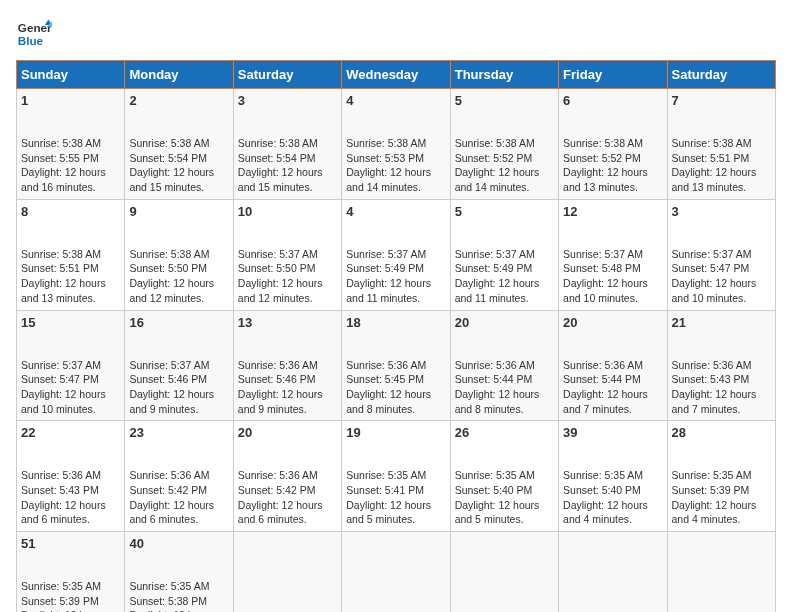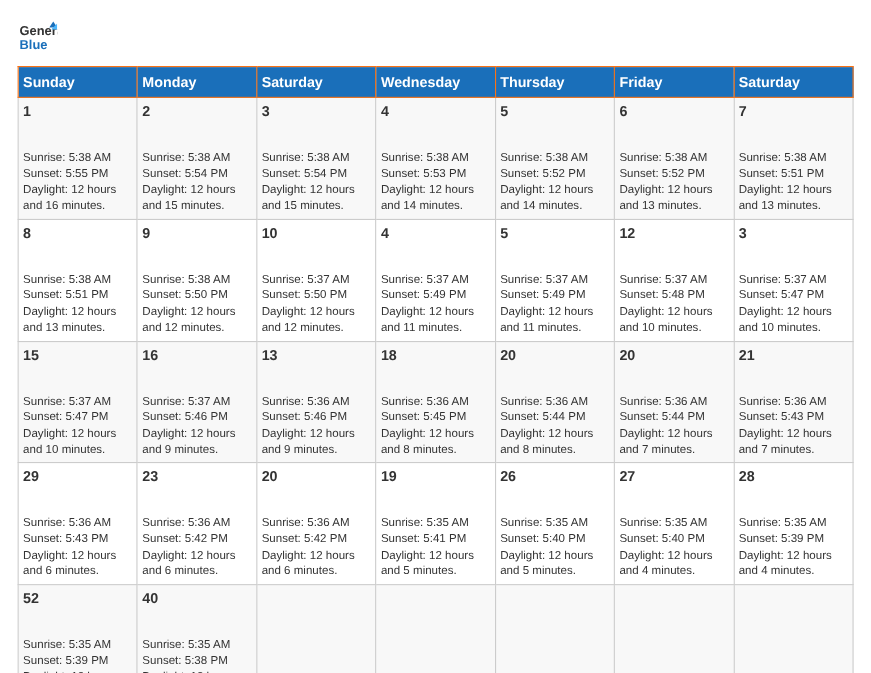--- a/index.html
+++ b/index.html
@@ -197,51 +197,51 @@
           <span class="day-num">20</span>
 <div class="day-info">Sunrise: 5:36 AM<br>Sunset: 5:44 PM<br>Daylight: 12 hours and 7 minutes.</div>
         </td>
         <td>
           <span class="day-num">21</span>
 <div class="day-info">Sunrise: 5:36 AM<br>Sunset: 5:43 PM<br>Daylight: 12 hours and 7 minutes.</div>
         </td>
       </tr>
       <tr>
         <td>
-          <span class="day-num">29</span>
+          <span class="day-num">22</span>
 <div class="day-info">Sunrise: 5:36 AM<br>Sunset: 5:43 PM<br>Daylight: 12 hours and 6 minutes.</div>
         </td>
         <td>
           <span class="day-num">23</span>
 <div class="day-info">Sunrise: 5:36 AM<br>Sunset: 5:42 PM<br>Daylight: 12 hours and 6 minutes.</div>
         </td>
         <td>
           <span class="day-num">20</span>
 <div class="day-info">Sunrise: 5:36 AM<br>Sunset: 5:42 PM<br>Daylight: 12 hours and 6 minutes.</div>
         </td>
         <td>
           <span class="day-num">19</span>
 <div class="day-info">Sunrise: 5:35 AM<br>Sunset: 5:41 PM<br>Daylight: 12 hours and 5 minutes.</div>
         </td>
         <td>
           <span class="day-num">26</span>
 <div class="day-info">Sunrise: 5:35 AM<br>Sunset: 5:40 PM<br>Daylight: 12 hours and 5 minutes.</div>
         </td>
         <td>
-          <span class="day-num">27</span>
+          <span class="day-num">39</span>
 <div class="day-info">Sunrise: 5:35 AM<br>Sunset: 5:40 PM<br>Daylight: 12 hours and 4 minutes.</div>
         </td>
         <td>
           <span class="day-num">28</span>
 <div class="day-info">Sunrise: 5:35 AM<br>Sunset: 5:39 PM<br>Daylight: 12 hours and 4 minutes.</div>
         </td>
       </tr>
       <tr>
         <td>
-          <span class="day-num">52</span>
+          <span class="day-num">51</span>
 <div class="day-info">Sunrise: 5:35 AM<br>Sunset: 5:39 PM<br>Daylight: 12 hours and 3 minutes.</div>
         </td>
         <td>
           <span class="day-num">40</span>
 <div class="day-info">Sunrise: 5:35 AM<br>Sunset: 5:38 PM<br>Daylight: 12 hours and 3 minutes.</div>
         </td>
         <td class="empty"></td>
         <td class="empty"></td>
         <td class="empty"></td>
         <td class="empty"></td>

